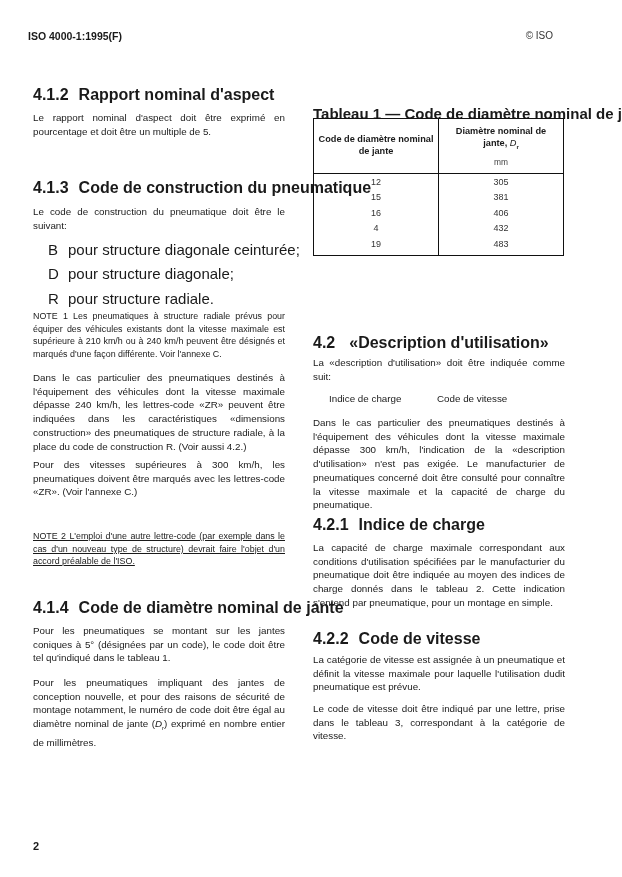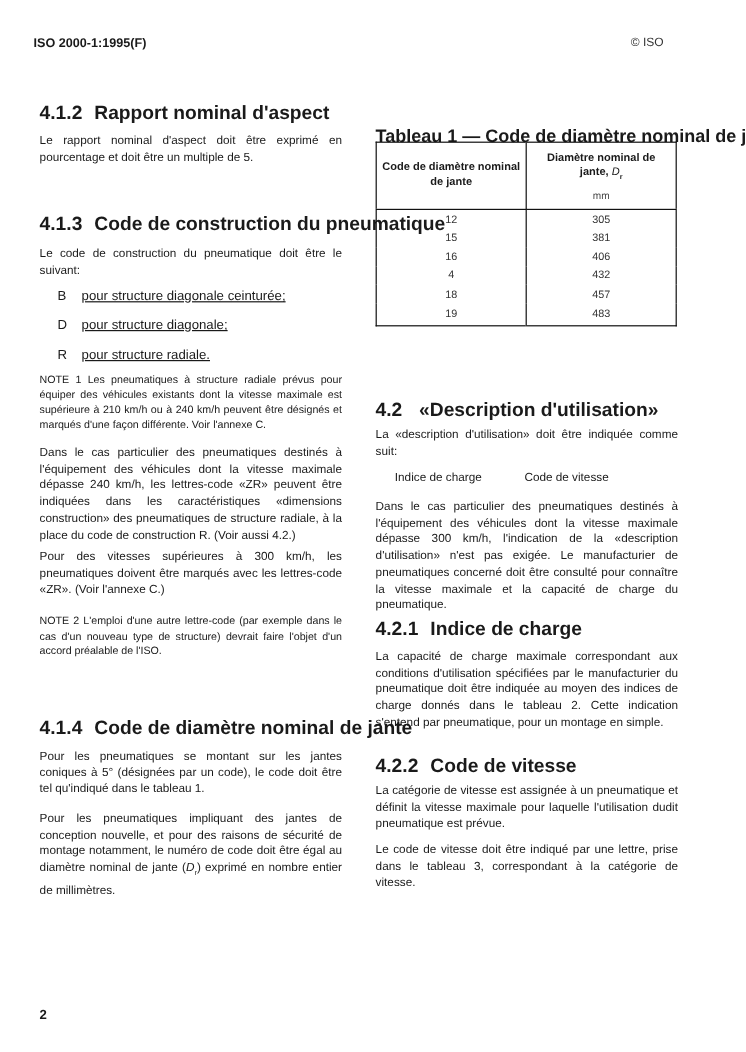--- a/index.html
+++ b/index.html
@@ -7,21 +7,21 @@
     width: 622px; height: 877px; position: relative; overflow: hidden;
     font-family: "Liberation Sans", sans-serif; color: #1a1a1a;
   }
   .abs { position: absolute; }
   .hdr-left { left: 28px; top: 30px; font-size: 10.5px; font-weight: bold; }
   .hdr-right { right: 69px; top: 30px; font-size: 10px; color: #333; }
   .h3 { font-weight: bold; font-size: 16px; position: absolute; white-space: nowrap; }
   .h3 .num { display: inline-block; margin-right: 10px; }
   .p { position: absolute; font-size: 9.8px; line-height: 13.7px; text-align: justify; text-align-last: left; }
   .note { position: absolute; font-size: 8.9px; line-height: 12.6px; text-align: justify; text-align-last: left; }
-  .list-item { position: absolute; font-size: 11px; white-space: nowrap; text-decoration: underline; }
+  .list-item { position: absolute; font-size: 15px; white-space: nowrap; }
   .list-item .letter { display: inline-block; width: 20px; }
   .tbl-caption { position: absolute; font-weight: bold; font-size: 15px; white-space: nowrap; left: 313px; top: 105px; }
   table.t1 {
     position: absolute; left: 313px; top: 118px; width: 251px;
     border-collapse: collapse; border: 1.4px solid #111; font-size: 9.3px;
   }
   table.t1 th { font-weight: bold; font-size: 9.2px; line-height: 12px; padding: 6px 4px 5px; border-bottom: 1.4px solid #111; vertical-align: top; }
   table.t1 th:first-child { border-right: 1px solid #111; width: 50%; padding-top: 14px; }
   table.t1 td { text-align: center; height: 15.6px; padding: 0; color: #333; font-size: 9px; }
   table.t1 td:first-child { border-right: 1px solid #111; }
@@ -29,21 +29,21 @@
   table.t1 tr.last td { padding-bottom: 3px; }
   .unit { font-weight: normal; color: #444; font-size: 8.4px; display: block; margin-top: 3px; }
   .ital { font-style: italic; font-weight: normal; }
   .sub { font-size: 6px; vertical-align: sub; }
   .pagenum { left: 33px; top: 840px; font-weight: bold; font-size: 11px; }
   .usage-line { position: absolute; font-size: 9.8px; white-space: nowrap; }
 </style>
 </head>
 <body>
 
-<div class="abs hdr-left">ISO 2000-1:1995(F)</div>
+<div class="abs hdr-left">ISO 4000-1:1995(F)</div>
 <div class="abs hdr-right">© ISO</div>
 
 <div>
   <div class="h3" style="left:33px; top:86px;">
     <span class="num">4.1.2</span><span>Rapport nominal d'aspect</span>
   </div>
   <div class="p" style="left:33px; top:111px; width:252px;">Le rapport nominal d'aspect doit être exprimé en pourcentage et doit être un multiple de 5.</div>
 
   <div class="h3" style="left:33px; top:179px;">
     <span class="num">4.1.3</span><span>Code de construction du pneumatique</span>
@@ -56,21 +56,21 @@
   <div class="list-item" style="left:48px; top:265px;">
     <span class="letter">D</span><span>pour structure diagonale;</span>
   </div>
   <div class="list-item" style="left:48px; top:290px;">
     <span class="letter">R</span><span>pour structure radiale.</span>
   </div>
 
   <div class="note" style="left:33px; top:310px; width:252px;">NOTE 1   Les pneumatiques à structure radiale prévus pour équiper des véhicules existants dont la vitesse maximale est supérieure à 210 km/h ou à 240 km/h peuvent être désignés et marqués d'une façon différente. Voir l'annexe C.</div>
   <div class="p" style="left:33px; top:371px; width:252px;">Dans le cas particulier des pneumatiques destinés à l'équipement des véhicules dont la vitesse maximale dépasse 240 km/h, les lettres-code «ZR» peuvent être indiquées dans les caractéristiques «dimensions construction» des pneumatiques de structure radiale, à la place du code de construction R. (Voir aussi 4.2.)</div>
   <div class="p" style="left:33px; top:458px; width:252px;">Pour des vitesses supérieures à 300 km/h, les pneumatiques doivent être marqués avec les lettres-code «ZR». (Voir l'annexe C.)</div>
-  <div class="note" style="left:33px; top:511px; width:252px;">NOTE 2   L'emploi d'une autre lettre-code (par exemple dans le cas d'un nouveau type de structure) devrait faire l'objet d'un accord préalable de l'ISO.</div>
+  <div class="note" style="left:33px; top:530px; width:252px;text-decoration:underline;">NOTE 2   L'emploi d'une autre lettre-code (par exemple dans le cas d'un nouveau type de structure) devrait faire l'objet d'un accord préalable de l'ISO.</div>
 
   <div class="h3" style="left:33px; top:599px;">
     <span class="num">4.1.4</span><span>Code de diamètre nominal de jante</span>
   </div>
   <div class="p" style="left:33px; top:624px; width:252px;">Pour les pneumatiques se montant sur les jantes coniques à 5° (désignées par un code), le code doit être tel qu'indiqué dans le tableau 1.</div>
   <div class="p" style="left:33px; top:676px; width:252px;"><span>Pour les pneumatiques impliquant des jantes de conception nouvelle, et pour des raisons de sécurité de montage notamment, le numéro de code doit être égal au diamètre nominal de jante (</span><span class="ital">D</span><span class="sub">r</span><span>) exprimé en nombre entier de millimètres.</span></div>
 </div>
 
 <div class="tbl-caption">Tableau 1 — Code de diamètre nominal de jante</div>
 <table class="t1">
@@ -94,24 +94,20 @@
         <td>381</td>
       </tr>
     <tr>
         <td>16</td>
         <td>406</td>
       </tr>
     <tr>
         <td>4</td>
         <td>432</td>
       </tr>
-    <tr>
-        <td>18</td>
-        <td>457</td>
-      </tr>
     <tr class="last">
         <td>19</td>
         <td>483</td>
       </tr>
   </tbody>
 </table>
 
 <div>
   <div class="h3" style="left:313px; top:334px;">
     <span class="num" style="margin-right:14px;">4.2</span><span>«Description d'utilisation»</span>

